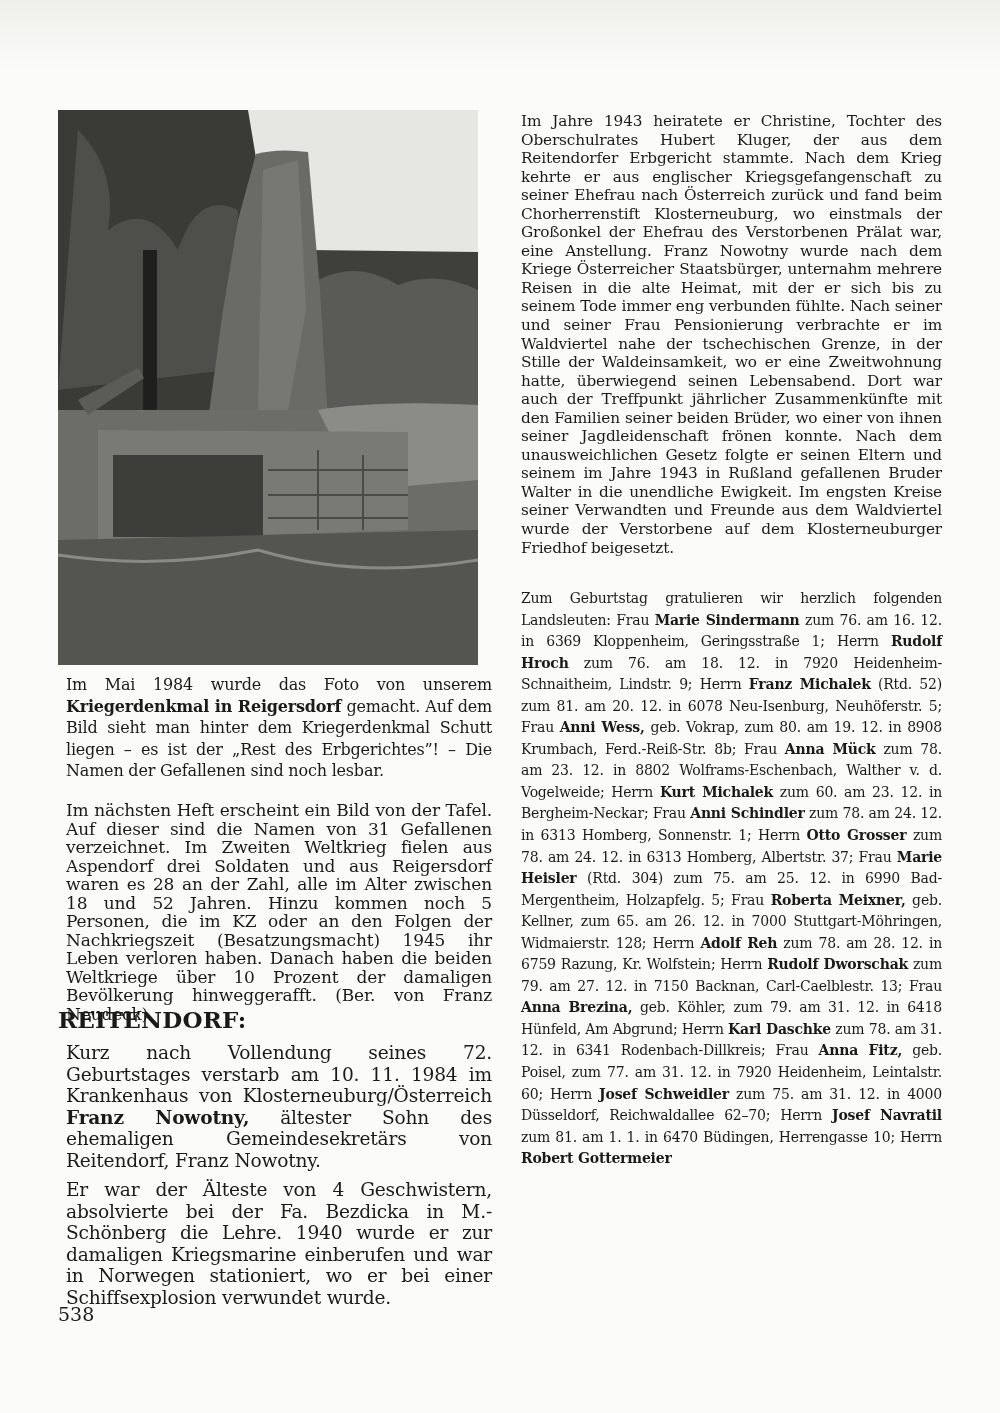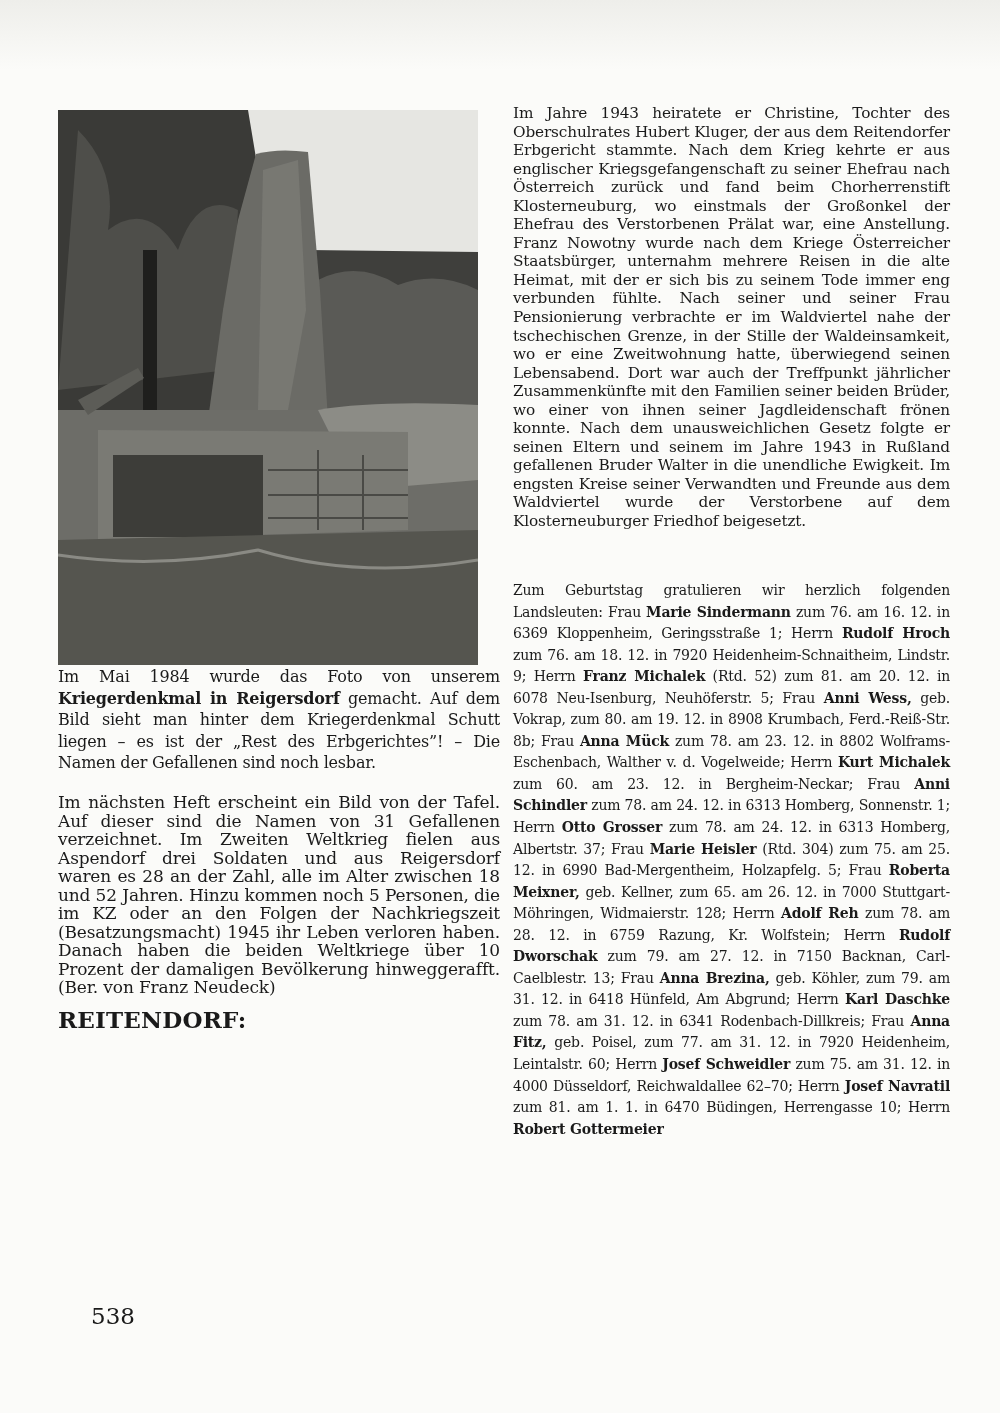--- a/index.html
+++ b/index.html
@@ -5,28 +5,28 @@
   html, body { margin: 0; padding: 0; }
   body {
     width: 1000px; height: 1413px; background: #fbfbf9; position: relative; overflow: hidden;
     font-family: "DejaVu Serif", "Liberation Serif", serif; color: #1a1a1a;
   }
   .page-edge-top { position: absolute; left: 0; top: 0; width: 1000px; height: 70px;
     background: linear-gradient(#eeeeea, #fbfbf9); }
   .photo { position: absolute; left: 58px; top: 110px; width: 420px; height: 555px; overflow: hidden; background: #7a7a76; }
   .photo svg { display: block; width: 100%; height: 100%; }
   .col { position: absolute; text-align: justify; hyphens: manual; }
-  .col p { margin: 0; }
+  .col p { margin: 8px; }
   .right-top { left: 513px; top: 104px; width: 437px; font-size: 15.3px; line-height: 18.55px; letter-spacing: -0.15px; }
   .right-bottom { left: 513px; top: 580px; width: 437px; font-size: 14px; line-height: 21.55px; letter-spacing: -0.2px; }
   .caption-big { left: 58px; top: 666px; width: 442px; font-size: 16px; line-height: 21.6px; letter-spacing: -0.2px; }
   .caption-small { left: 58px; top: 793px; width: 442px; font-size: 17px; line-height: 18.5px; letter-spacing: -0.15px; }
   .heading { position: absolute; left: 58px; top: 1006px; font-size: 23px; font-weight: bold; letter-spacing: 0.2px; }
   .obit { left: 58px; top: 1034px; width: 442px; font-size: 18.6px; line-height: 21.5px; letter-spacing: -0.2px; }
-  .page-number { position: absolute; left: 58px; top: 1303px; font-size: 23px; margin-left: 33px; }
+  .page-number { position: absolute; left: 58px; top: 1303px; font-size: 19px; }
   b { font-weight: bold; }
 </style>
 </head>
 <body>
 
 <div class="page-edge-top"></div>
 
 <div class="photo">
   <svg viewBox="0 0 420 555" preserveAspectRatio="none">
     <rect x="0" y="0" width="420" height="555" fill="#e6e6e2"></rect>
@@ -75,15 +75,21 @@
   </p>
 </div>
 
 <div class="col caption-small">
   <p>Im nächsten Heft erscheint ein Bild von der Tafel. Auf dieser sind die Namen von 31 Gefallenen verzeichnet. Im Zweiten Weltkrieg fielen aus Aspendorf drei Soldaten und aus Reigersdorf waren es 28 an der Zahl, alle im Alter zwischen 18 und 52 Jahren. Hinzu kommen noch 5 Personen, die im KZ oder an den Folgen der Nachkriegszeit (Besatzungsmacht) 1945 ihr Leben verloren haben. Danach haben die beiden Weltkriege über 10 Prozent der damaligen Bevölkerung hinweggerafft. (Ber. von Franz Neudeck)</p>
 </div>
 
 <div class="heading">REITENDORF:</div>
 
 <div class="col obit">
+  <p>
+    <span>Kurz nach Vollendung seines 72. Geburtstages verstarb am 10. 11. 1984 im Krankenhaus von Klosterneuburg/Österreich</span>
+    <b>Franz Nowotny,</b>
+    <span>ältester Sohn des ehemaligen Gemeindesekretärs von Reitendorf, Franz Nowotny.</span>
+  </p>
+  <p>Er war der Älteste von 4 Geschwistern, absolvierte bei der Fa. Bezdicka in M.-Schönberg die Lehre. 1940 wurde er zur damaligen Kriegsmarine einberufen und war in Norwegen stationiert, wo er bei einer Schiffsexplosion verwundet wurde.</p>
 </div>
 
 <div class="page-number">538</div>
 
 </body></html>

